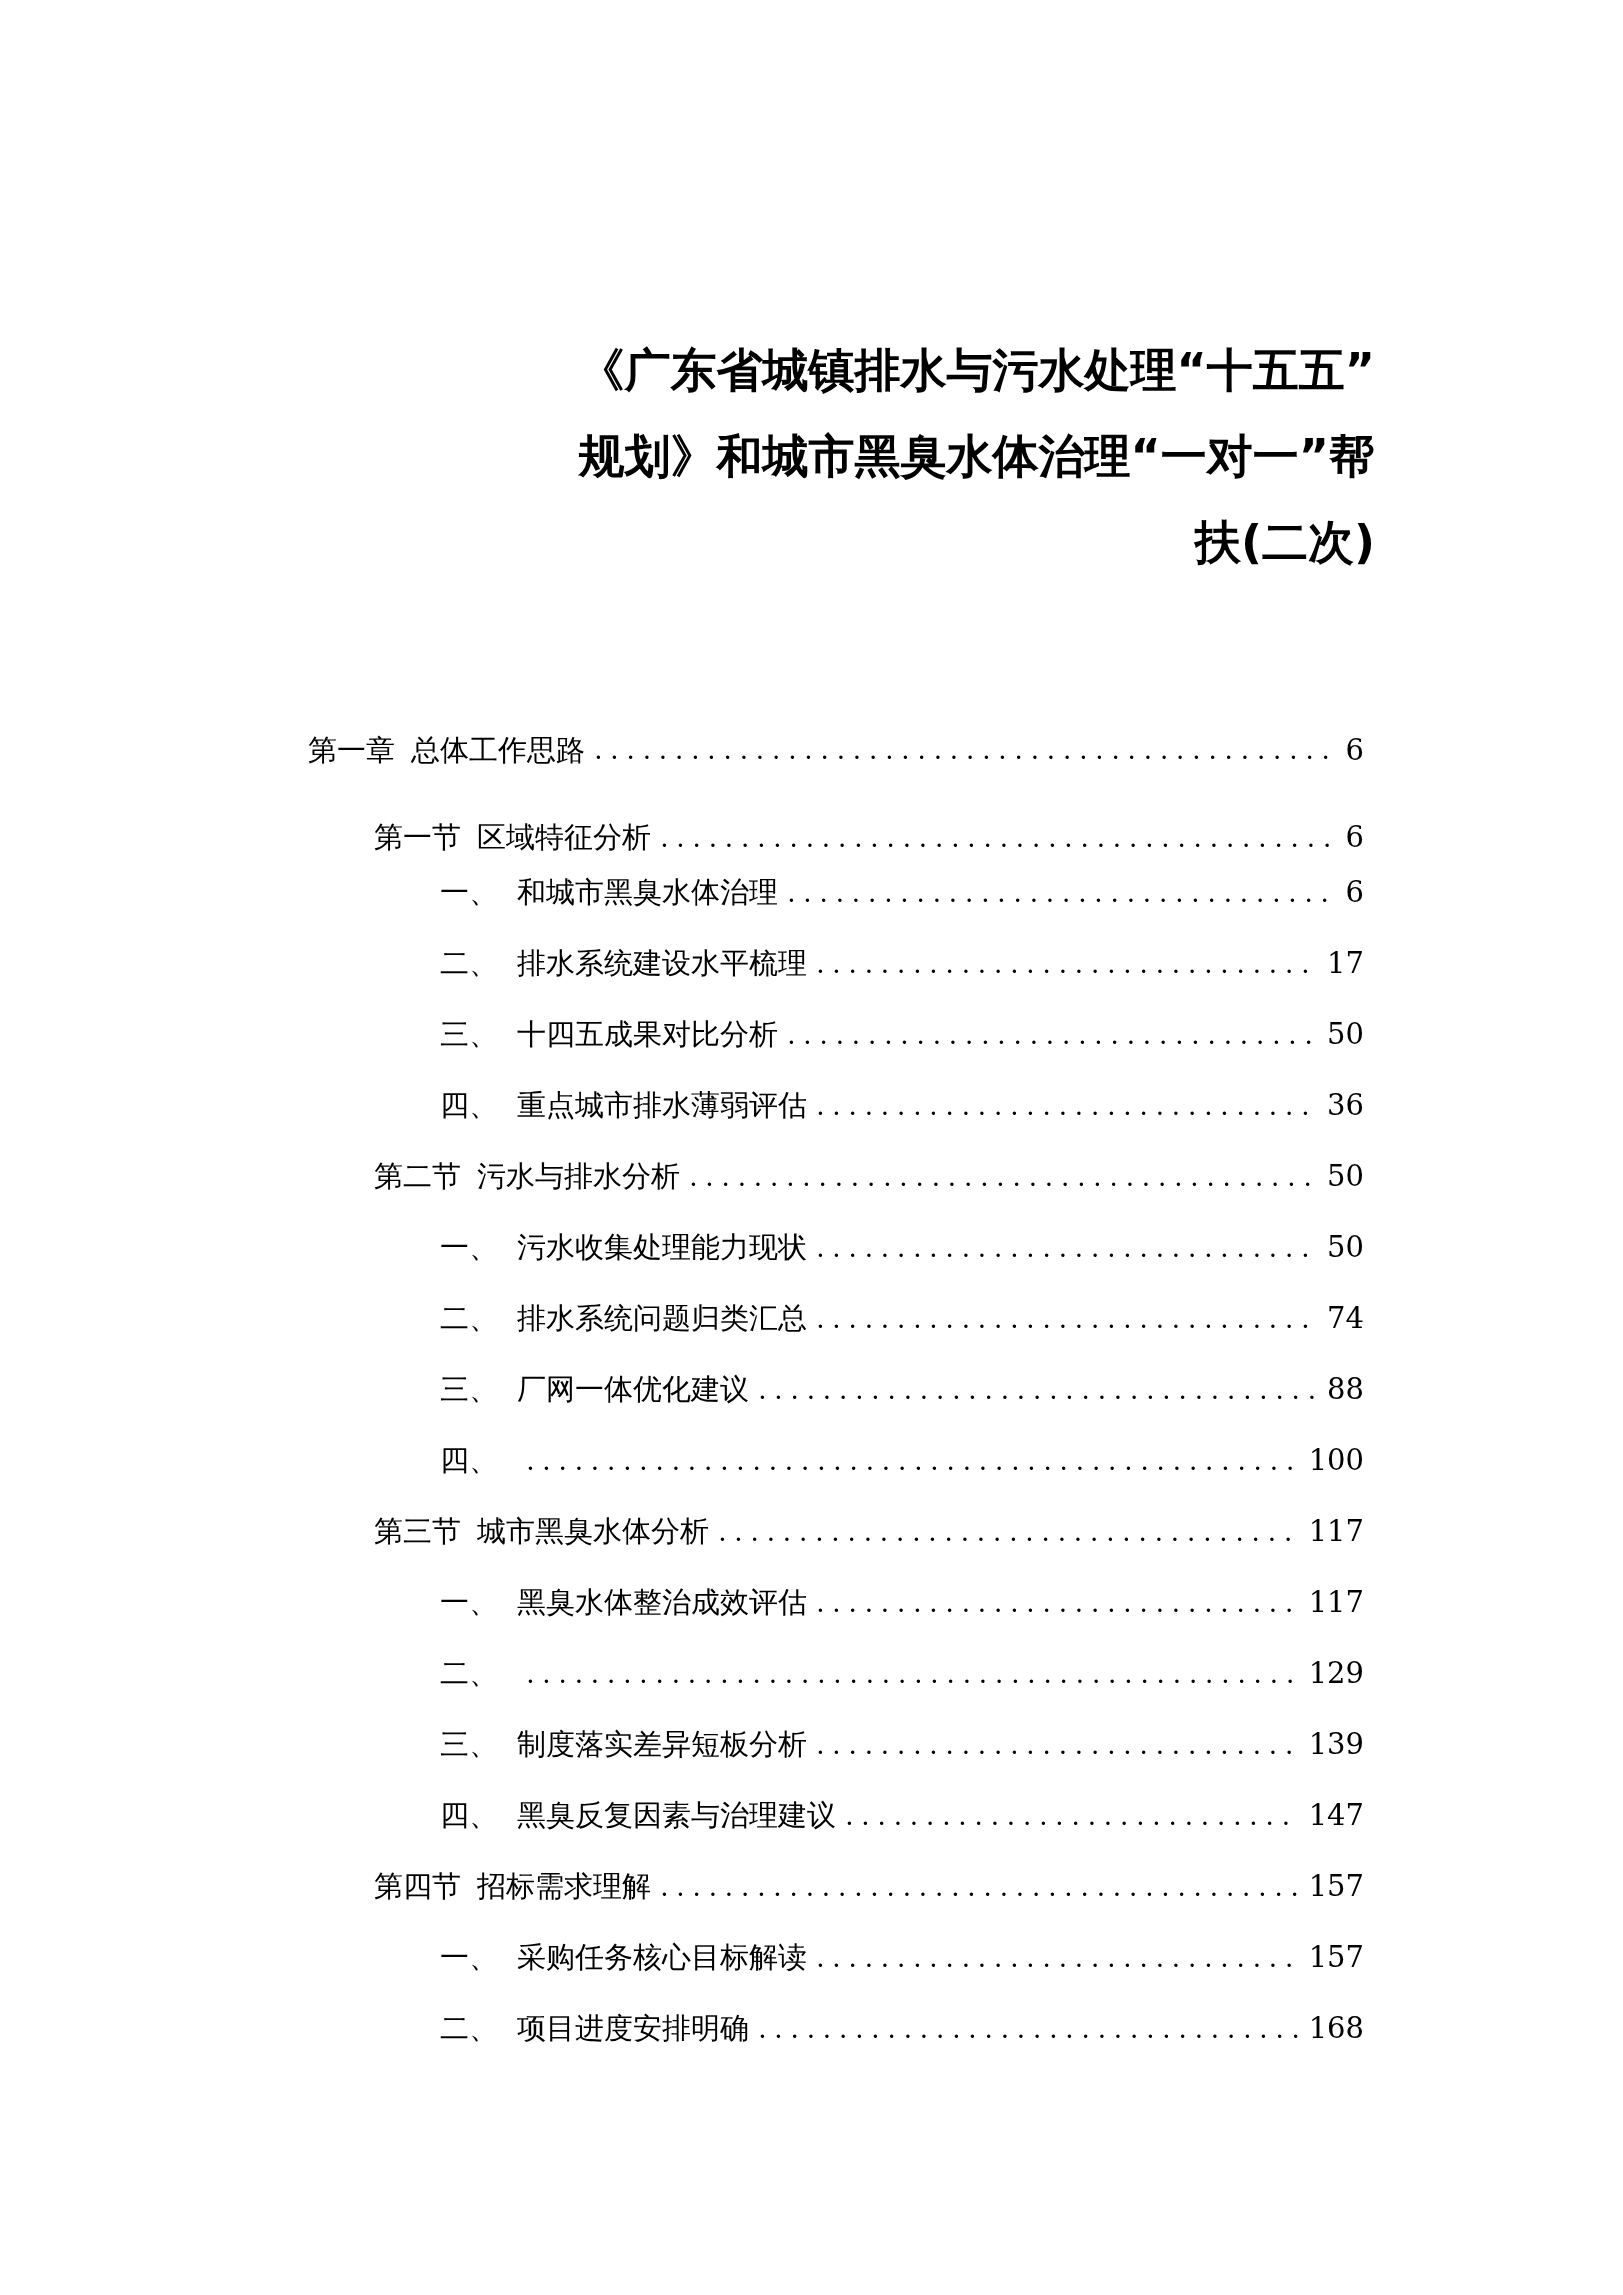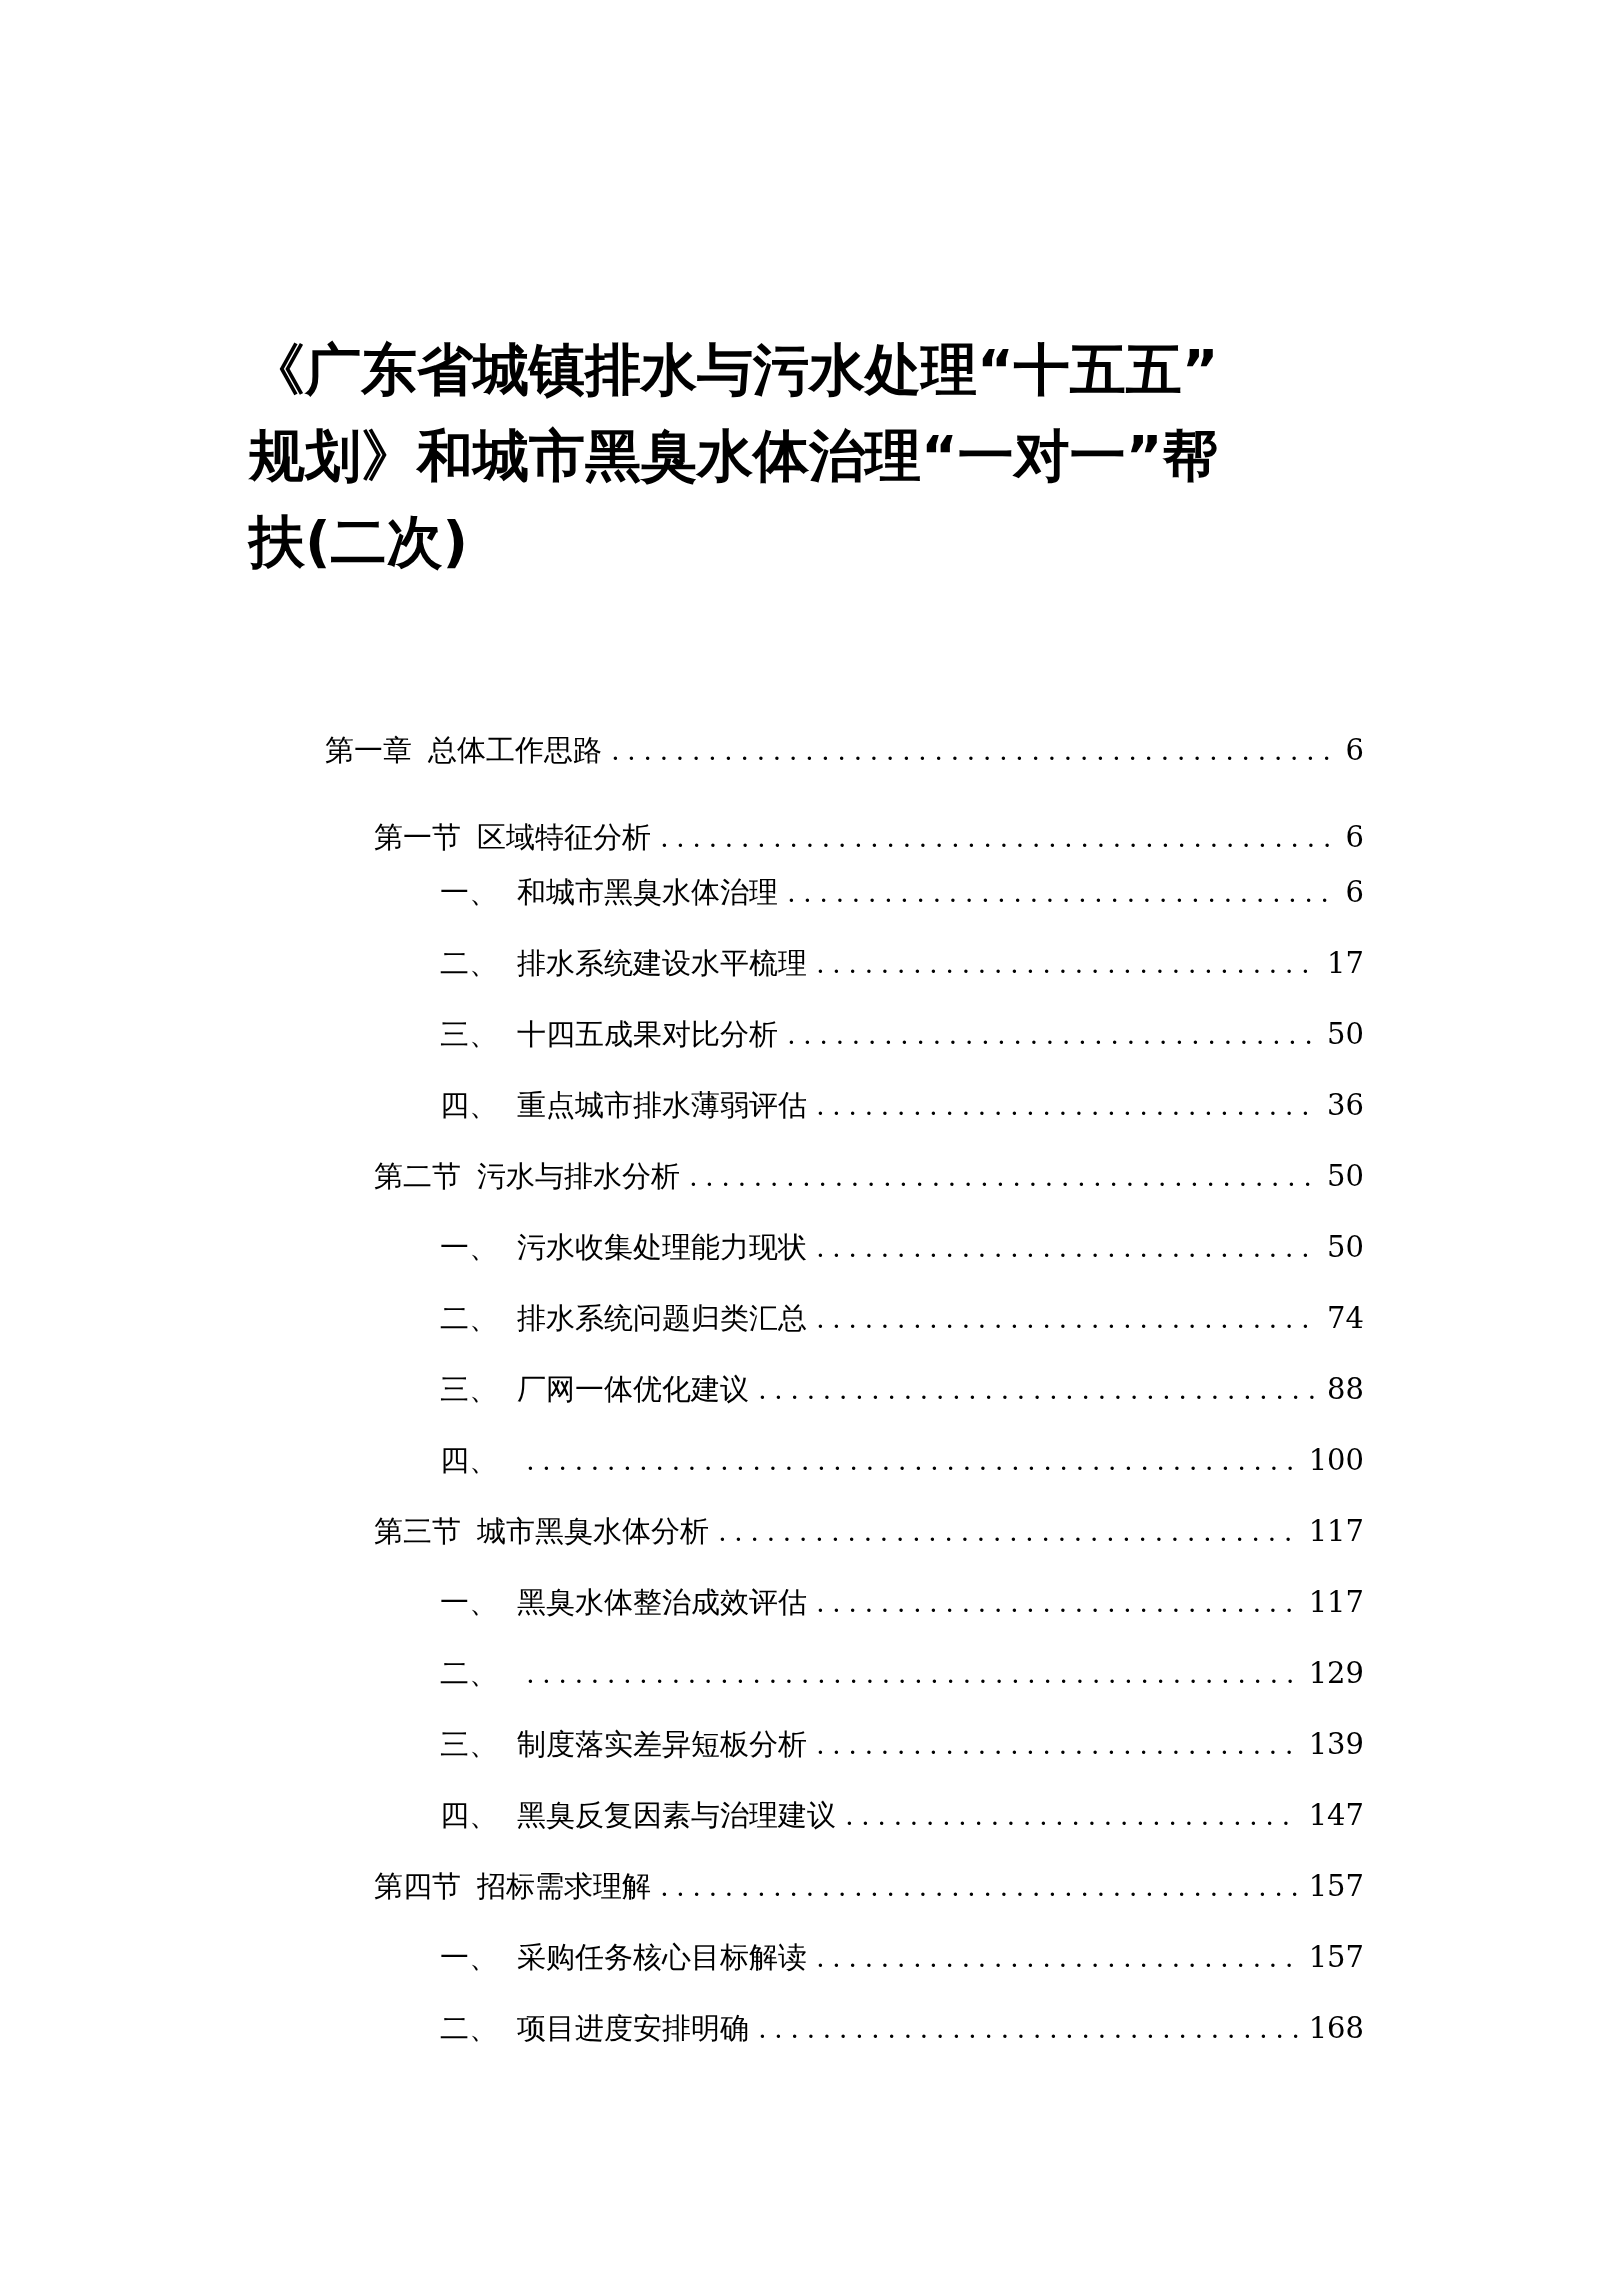--- a/index.html
+++ b/index.html
@@ -1,29 +1,29 @@
 <!DOCTYPE html>
 <html style="font-size:10.5px"><head>
 <meta charset="utf-8">
 <style>
   html, body { margin: 0; padding: 0; background: #ffffff; }
   body { width: 1623px; height: 2295px; position: relative; overflow: hidden;
          font-family: "DejaVu Serif", "Liberation Serif", serif; color: #000; }
   .title {
     position: absolute; left: 249px; width: 1126px; top: 327px;
-    text-align: left; font-family: "DejaVu Sans", "Liberation Sans", sans-serif;
-    font-weight: bold; font-size: 56px; line-height: 86px; letter-spacing: 0px;
+    text-align: right; font-family: "DejaVu Sans", "Liberation Sans", sans-serif;
+    font-weight: bold; font-size: 46px; line-height: 86px; letter-spacing: 0px;
   }
   .title .line { display: block; white-space: nowrap; }
   .toc { position: absolute; left: 0; top: 724px; width: 1623px; }
   .toc-row {
     position: absolute; height: 52px; display: flex; align-items: baseline;
     font-size: 29px; line-height: 52px; right: 259px;
   }
-  .toc-row.l1 { left: 325px; }
+  .toc-row.l1 { left: 308px; align-items: flex-end; }
   .toc-row.l2 { left: 374px; }
   .toc-row.l3 { left: 440px; }
   .toc-row .marker { display: inline-block; width: 77px; white-space: nowrap; }
   .toc-row .label { white-space: nowrap; }
   .toc-row .leader {
     flex: 1; overflow: hidden; white-space: nowrap; margin: 0 9.2px;
     letter-spacing: 7.9px; font-size: 26px;
   }
   .toc-row .leader::before {
     content: "................................................................................................................";

